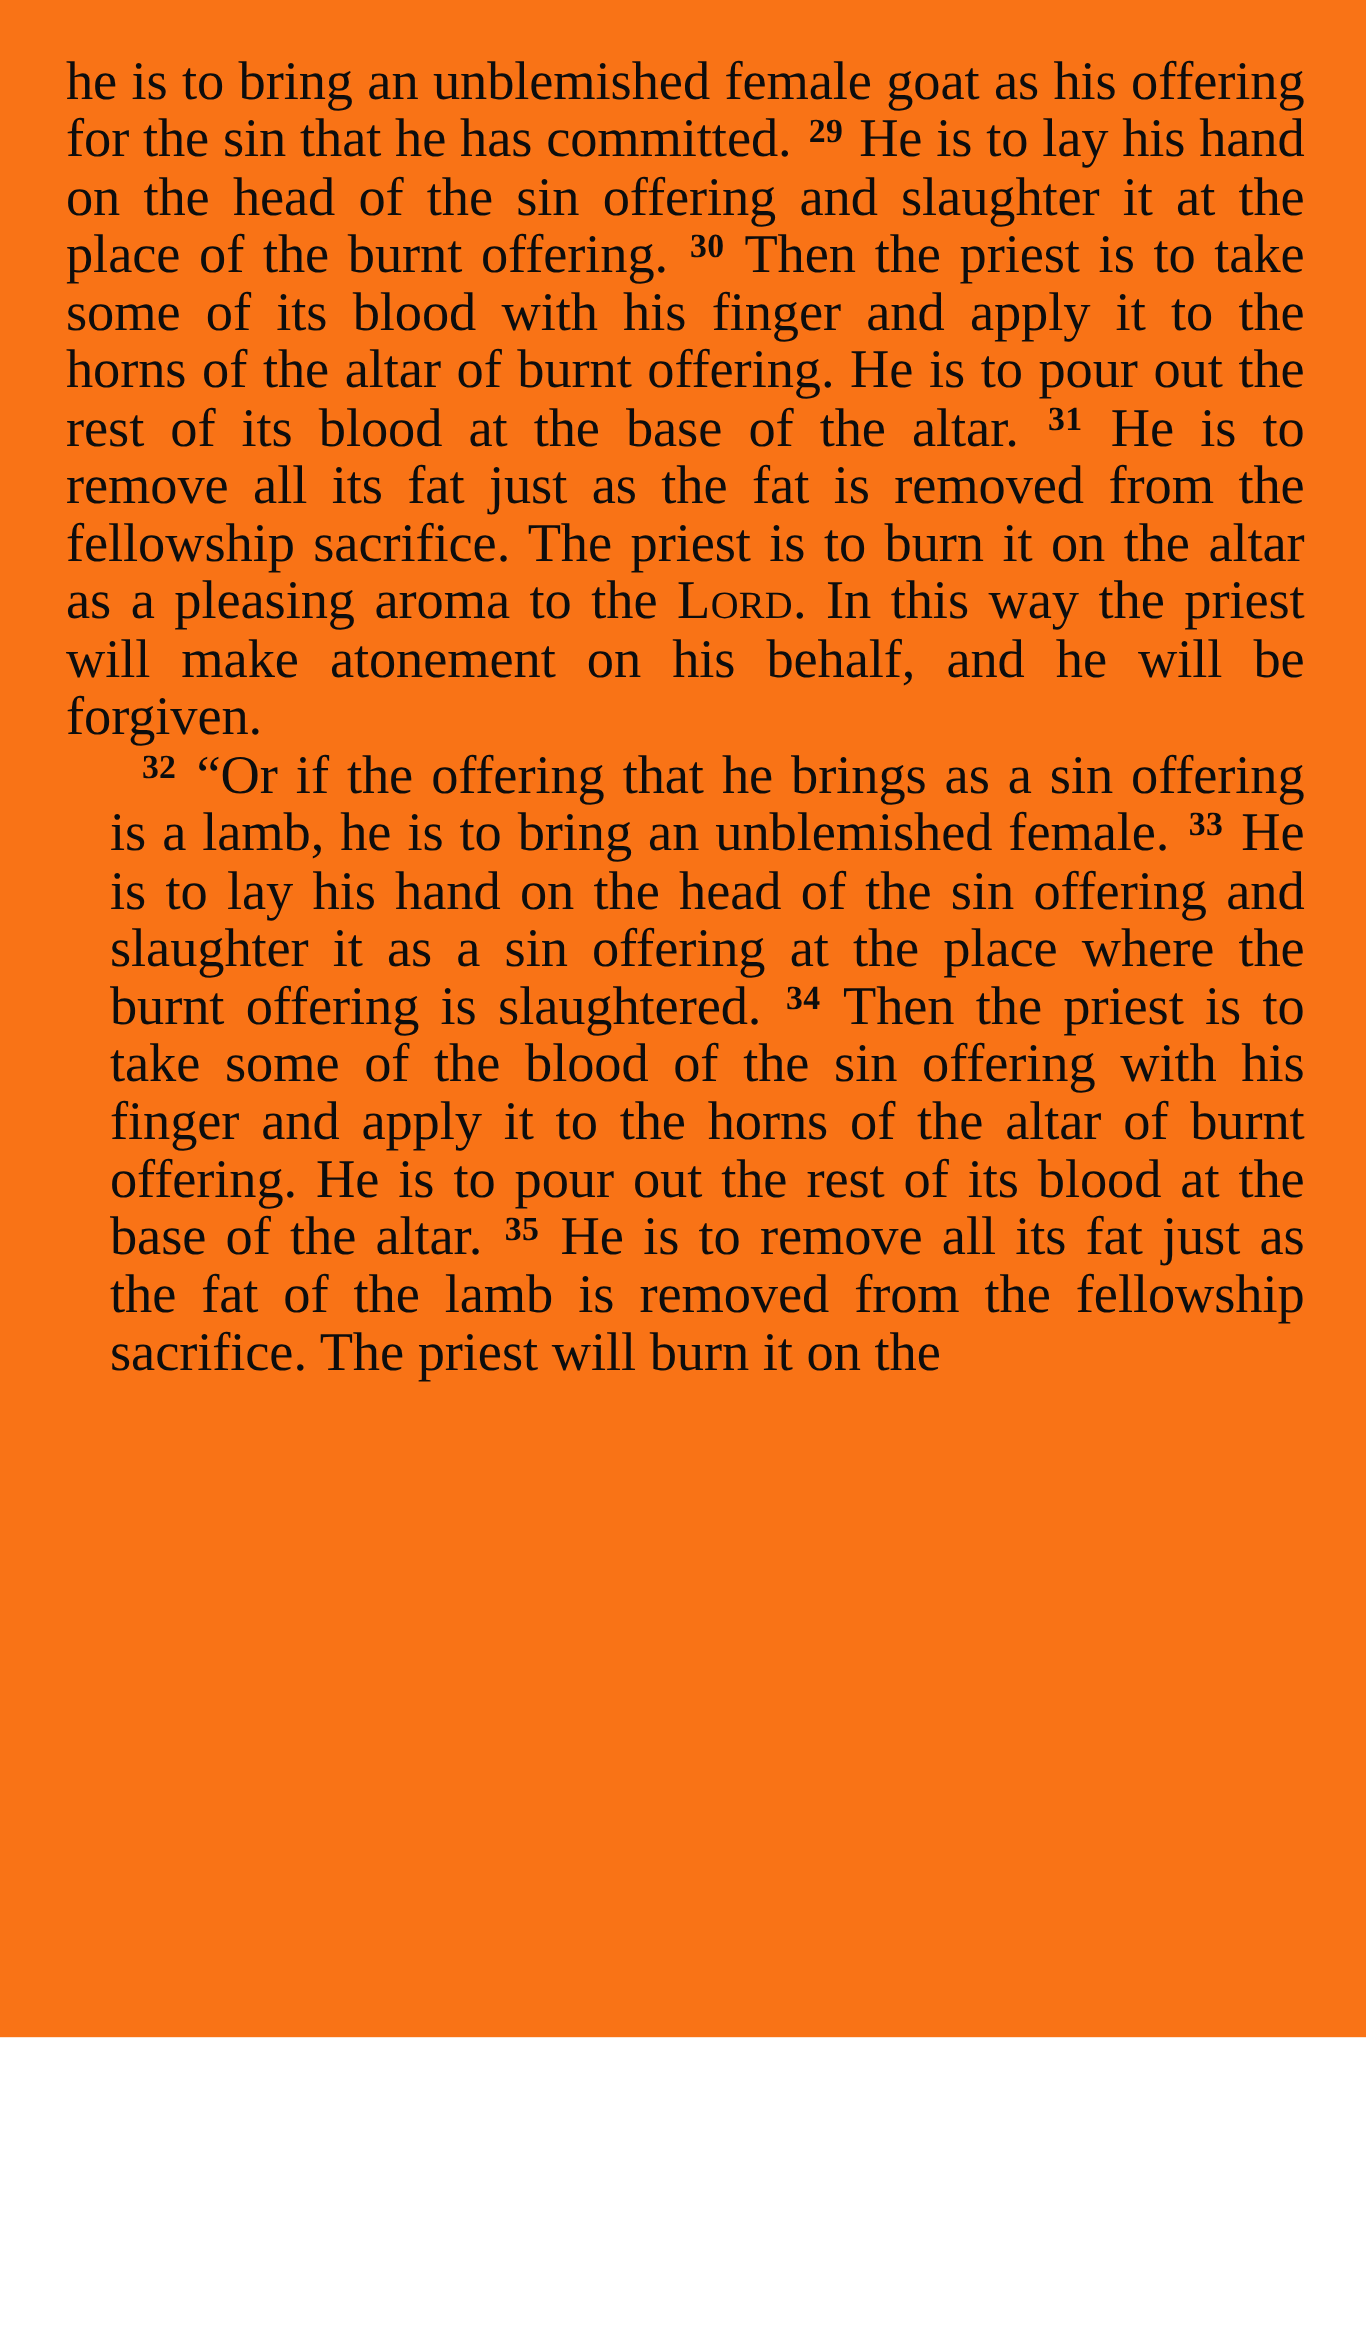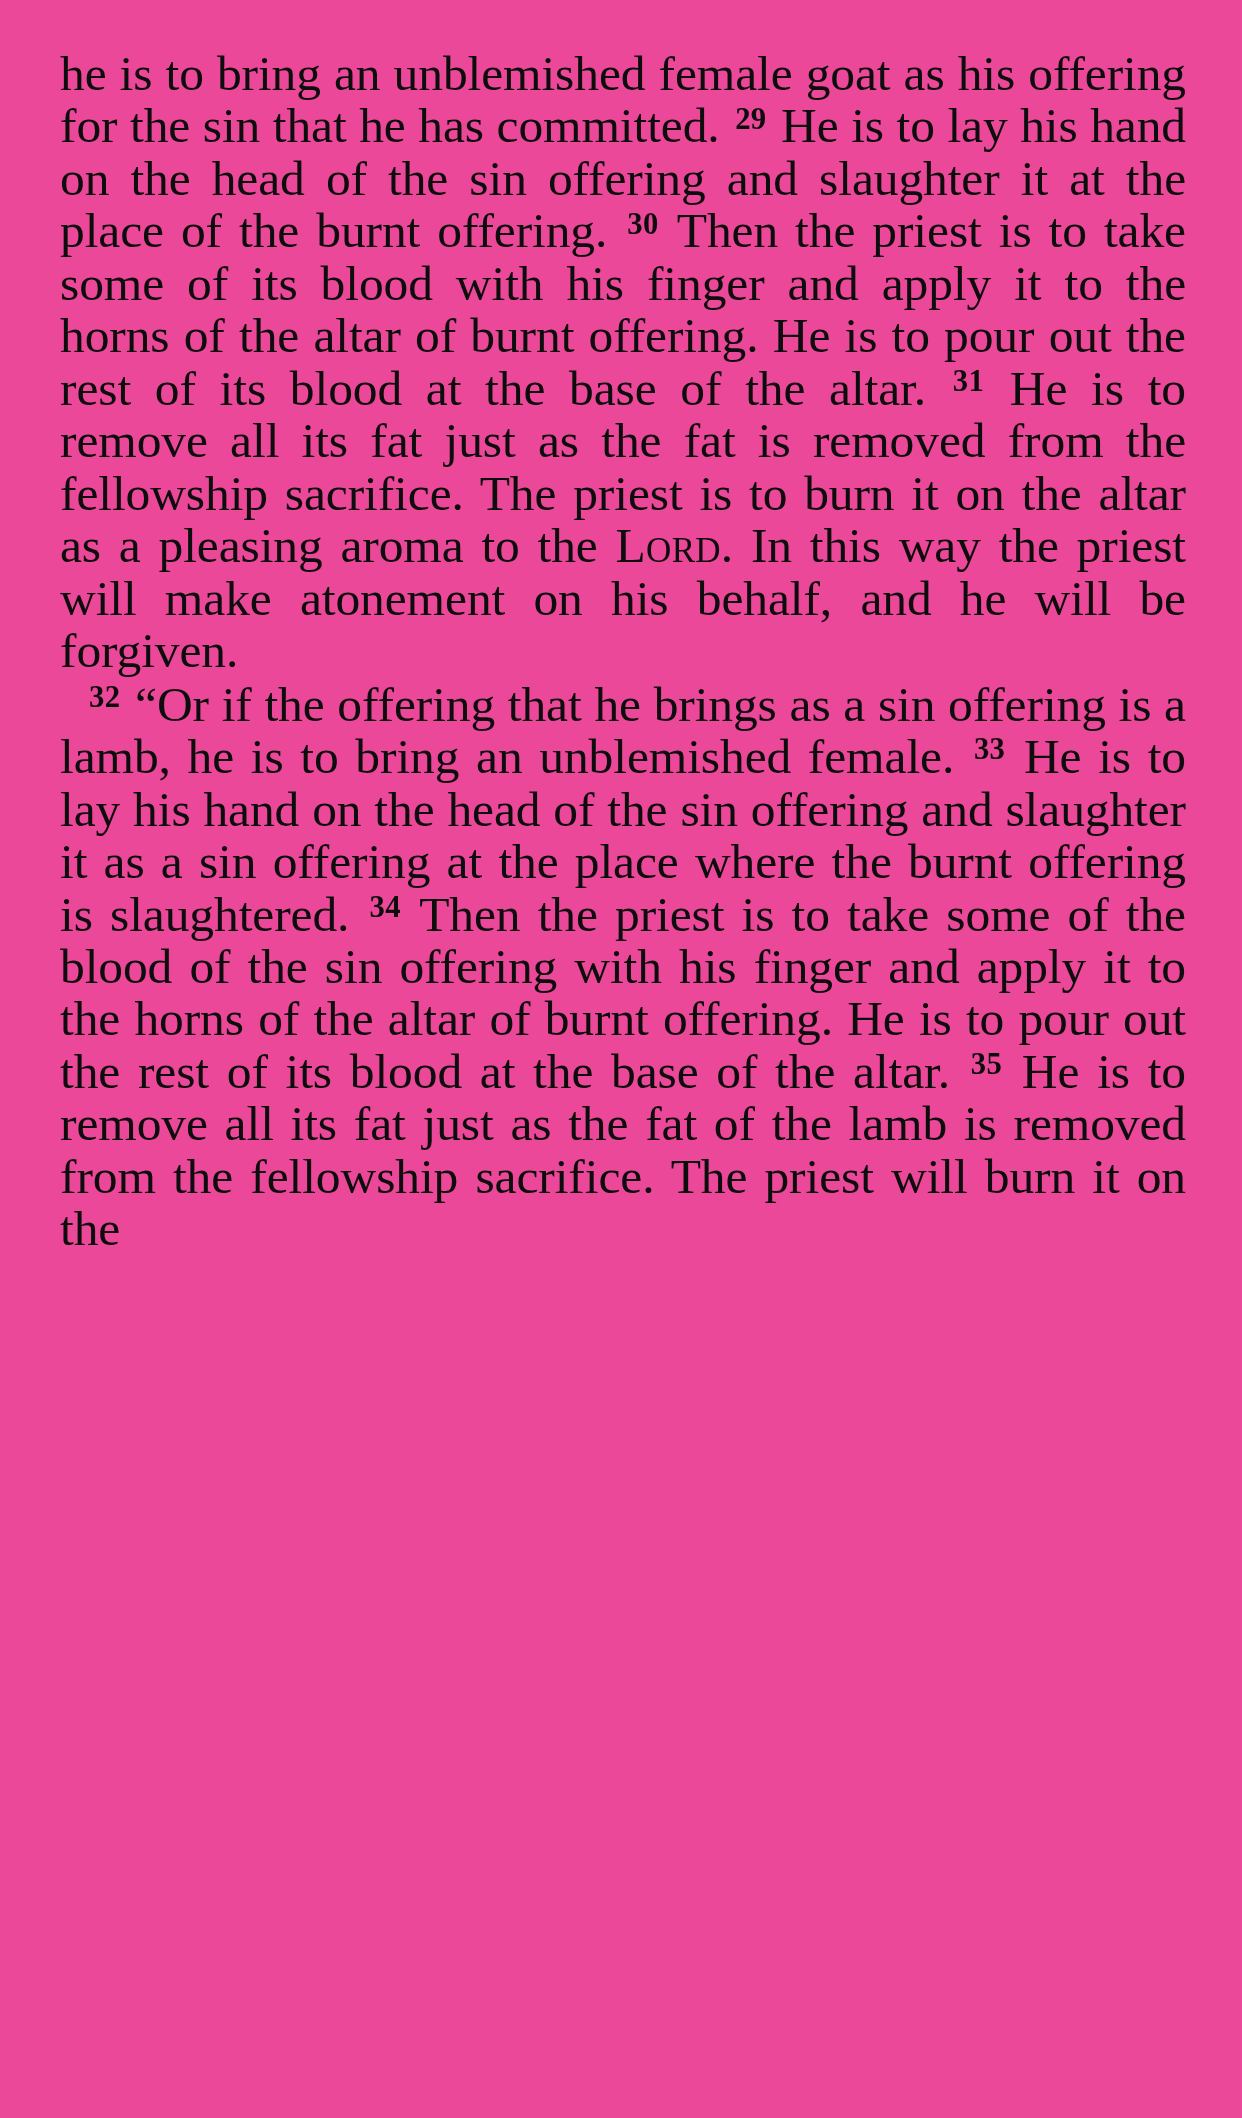--- a/index.html
+++ b/index.html
@@ -10,38 +10,39 @@
   body {
     width: 1242px;
     height: 2118px;
     overflow: hidden;
     font-family: "Liberation Serif", serif;
     color: #0d0d0d;
   }
   #page {
     box-sizing: border-box;
     width: 1242px;
-    height: 2118px;
+    height: 1852px;
     padding: 48px 56px 0 60px;
-    background: #ec4899;
+    background: #f97316;
   }
   .passage {
     font-size: 49.5px;
     line-height: 1.06;
     text-align: justify;
     text-justify: inter-word;
     letter-spacing: -0.1px;
     word-spacing: 0.2px;
     hyphens: manual;
   }
   .para {
     margin: 0;
   }
   .para + .para {
     margin-top: 1px;
+    margin-left: 40px;
   }
   .indent::before {
     content: "";
     display: inline-block;
     width: 26px;
   }
   .vnum {
     font-weight: bold;
     font-size: 0.62em;
     vertical-align: 0.45em;

